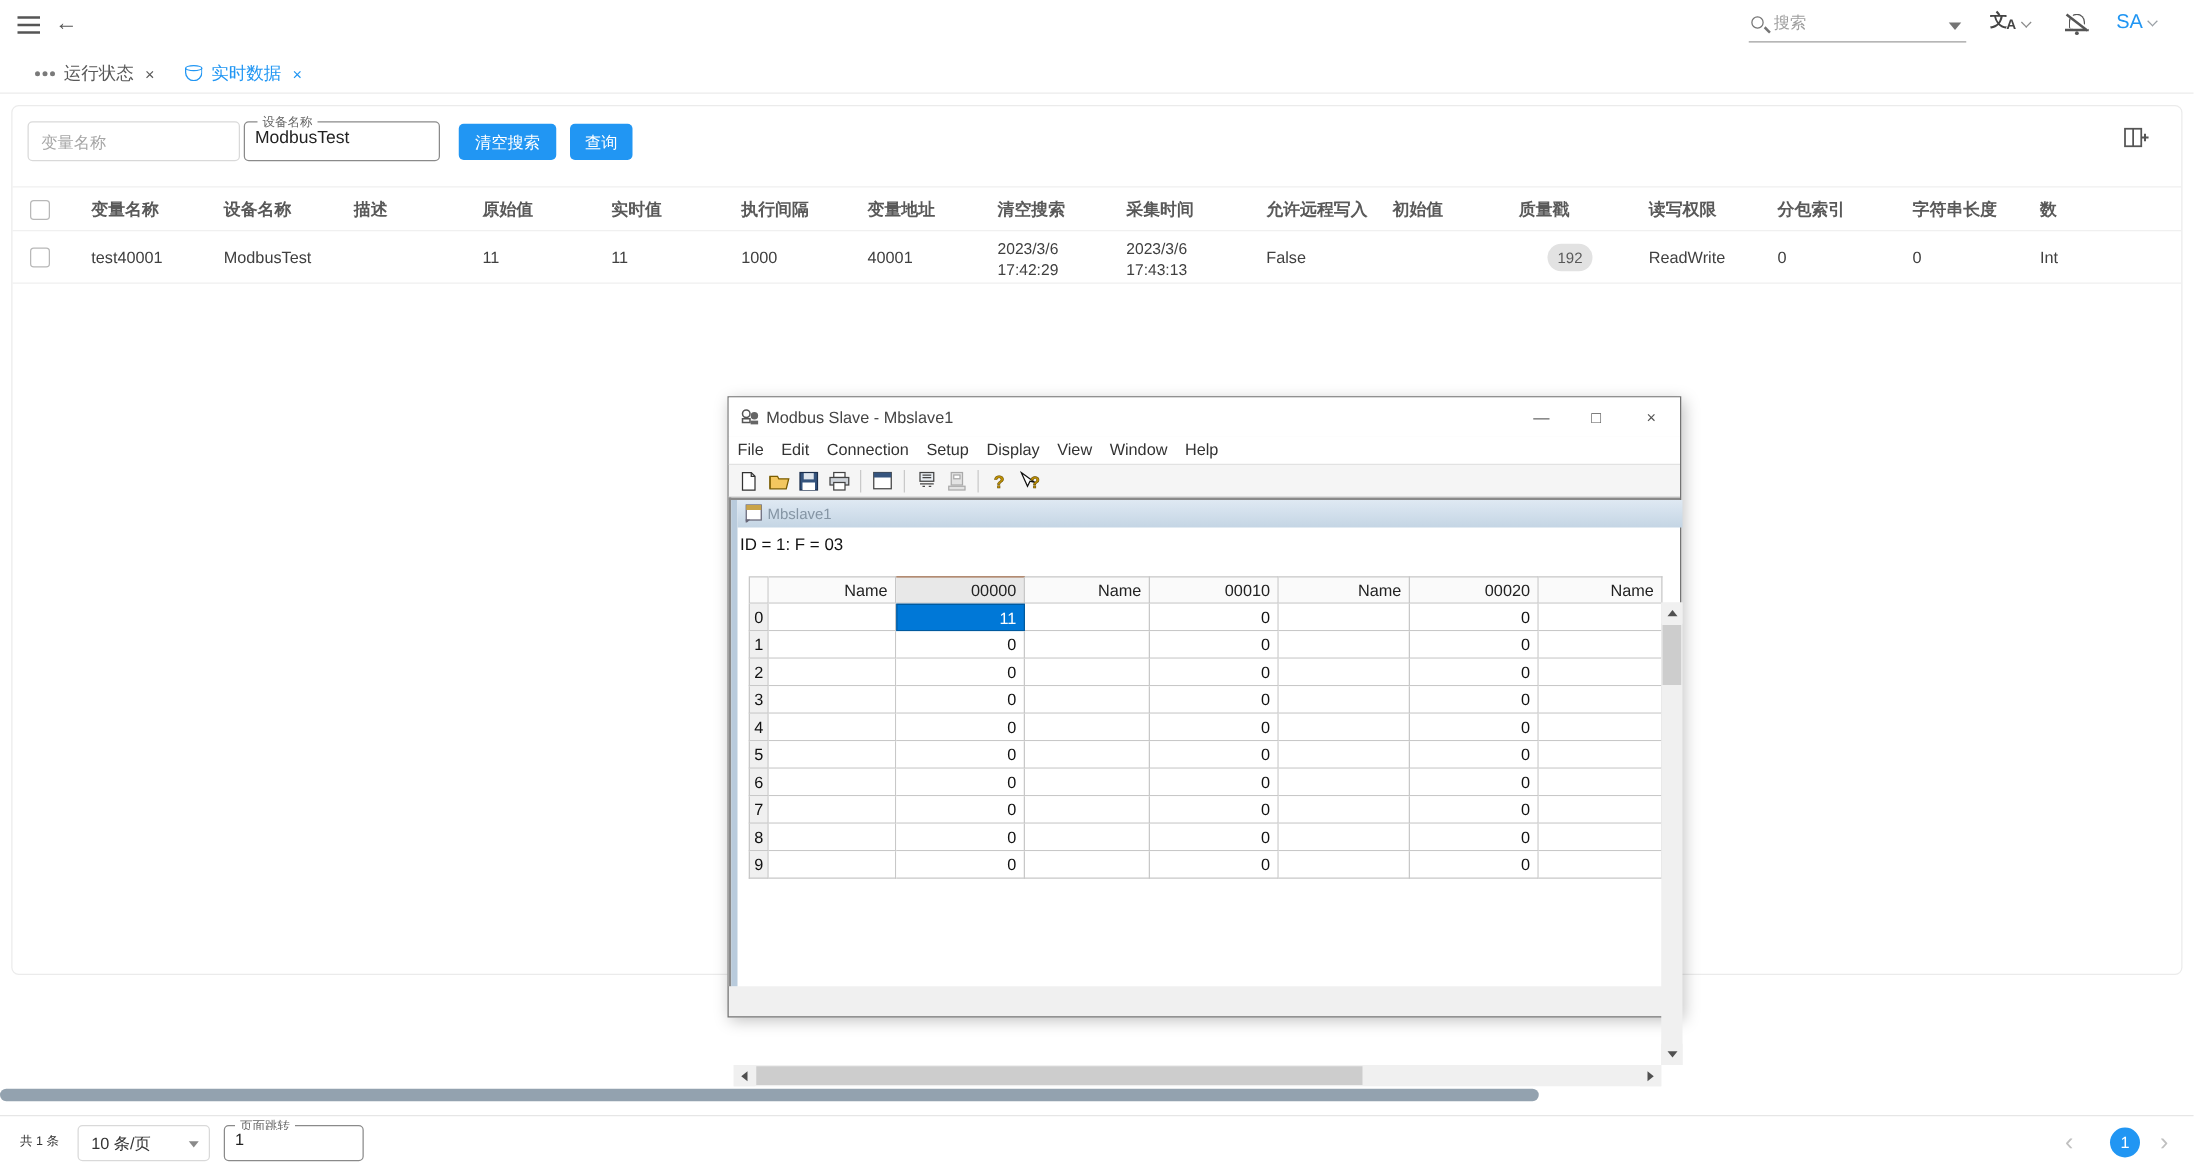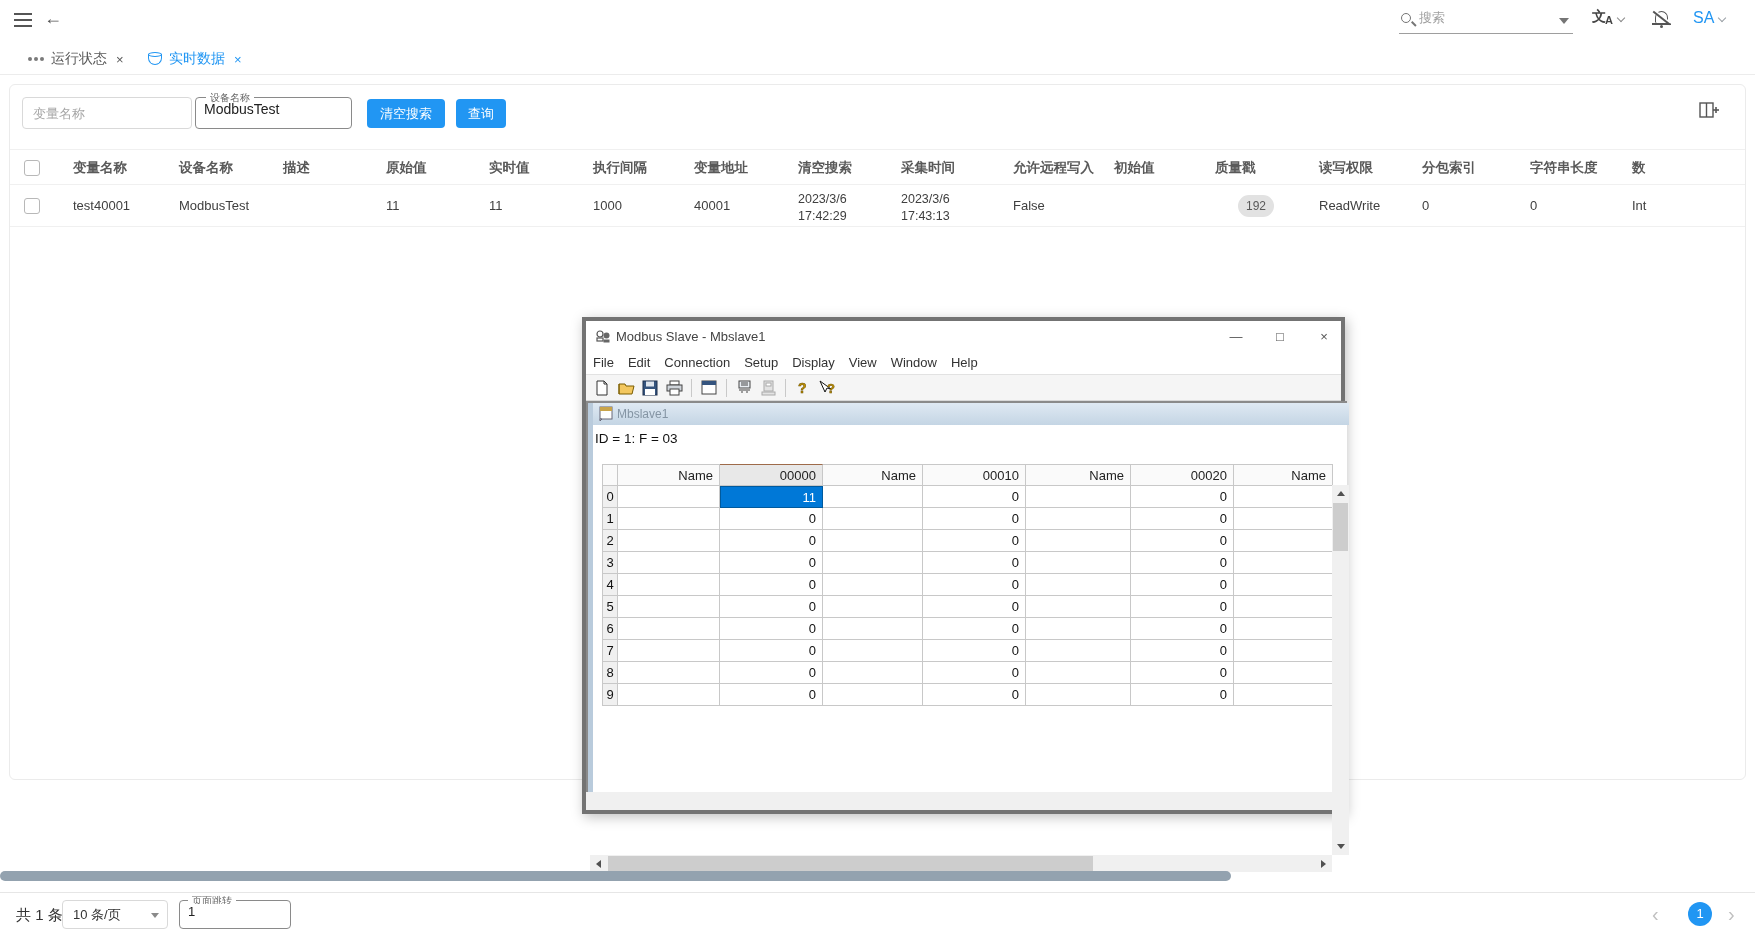--- a/index.html
+++ b/index.html
@@ -66,21 +66,21 @@
   .x-int{left:583px}.x-addr{left:684px}.x-chg{left:788px}.x-col{left:891px}.x-rw{left:1003px}
   .x-init{left:1104px}.x-q{left:1205px}.x-perm{left:1309px}.x-pkg{left:1412px}.x-len{left:1520px}.x-type{left:1622px}
   .badge { position:absolute; left:1228px; top:10px; width:36px; height:22px; border-radius:11px; background:#e2e2e2; color:#595959; font-size:12px; text-align:center; line-height:22px; }
   .sticky-op { position:absolute; right:0; top:64px; width:101px; height:78px; background:#fff; box-shadow:-7px 0 8px -7px rgba(0,0,0,.25); }
   .sticky-op .hc { left:12px; }
   .infoic { position:absolute; left:20px; top:47px; width:19px; height:19px; border-radius:50%; background:#2196f3; color:#fff; font-size:12px; font-weight:bold; text-align:center; line-height:19px; cursor:pointer; }
   .kebab { position:absolute; left:68px; top:45px; width:16px; height:22px; cursor:pointer; }
   .kebab i { display:block; width:4px; height:4px; border-radius:50%; background:#262626; margin:2px auto; }
 
   
-  .mwin { position:absolute; left:582px; top:317px; width:763px; height:497px; background:#f0f0f0; border:4px solid #737373; box-shadow:2px 3px 12px rgba(0,0,0,.25); }
+  .mwin { position:absolute; left:582px; top:317px; width:763px; height:497px; background:#f0f0f0; border:1px solid #737373; box-shadow:2px 3px 12px rgba(0,0,0,.25); }
   .mtitle { position:absolute; left:0; top:0; width:100%; height:31px; background:#fff; }
   .mtitle .txt { position:absolute; left:30px; top:8px; font-size:13px; color:#444; }
   .appic { position:absolute; left:9px; top:8px; width:16px; height:16px; }
   .wbtn { position:absolute; top:0; width:44px; height:31px; text-align:center; line-height:31px; font-size:13px; color:#555; cursor:pointer; }
   .wmin{left:628px} .wmax{left:672px} .wclose{left:716px}
   .mmenu { position:absolute; left:0; top:31px; width:100%; height:23px; background:#fff; border-bottom:1px solid #e2e2e2; font-size:13px; color:#333; }
   .mmenu span { display:inline-block; padding:3px 7px; cursor:pointer; }
   .mtools { position:absolute; left:0; top:54px; width:100%; height:26px; background:#f5f5f5; border-bottom:1px solid #d9d9d9; display:flex; align-items:center; padding-left:6px; gap:4px; }
   .tico { width:20px; height:18px; display:flex; align-items:center; justify-content:center; cursor:pointer; }
   .tsep { width:1px; height:18px; background:#c9c9c9; margin:0 3px; }
@@ -113,21 +113,21 @@
   .hsb { position:absolute; left:2px; top:452px; width:742px; height:17px; background:#f0f0f0; }
   .hthumb { position:absolute; left:18px; top:1px; width:485px; height:15px; background:#cdcdcd; }
   .mstatus { position:absolute; left:0; top:471px; width:761px; height:25px; background:#f0f0f0; border-top:1px solid #d5d5d5; font-size:12.5px; color:#222; }
   .mstatus .lt { position:absolute; left:8px; top:5px; }
   .mstatus .panel { position:absolute; left:540px; top:3px; width:205px; height:19px; border:1px solid; border-color:#9b9b9b #fff #fff #9b9b9b; padding:1px 6px; }
   .grip { position:absolute; right:1px; bottom:1px; width:14px; height:14px; background:repeating-linear-gradient(135deg, transparent 0 3px, #b0b0b0 3px 4.5px); }
 
   
   .pagescroll { position:absolute; left:0; top:871px; width:1231px; height:10px; border-radius:5px; background:#93a2af; }
   .footer { position:absolute; left:0; top:892px; width:1755px; height:43px; border-top:1px solid #e6e6e6; background:#fff; }
-  .total { position:absolute; left:16px; top:13px; font-size:15px; color:#333; }
+  .total { position:absolute; left:16px; top:13px; font-size:10px; color:#333; }
   .psize { position:absolute; left:62px; top:7px; width:106px; height:29px; border:1px solid #d9d9d9; border-radius:4px; font-size:13px; color:#333; line-height:27px; padding-left:10px; cursor:pointer; }
   .psize .ddtri { position:absolute; right:8px; top:12px; width:0;height:0;border-left:4px solid transparent;border-right:4px solid transparent;border-top:5px solid #8a8a8a; }
   .jump { position:absolute; left:179px; top:7px; width:112px; height:29px; border:1px solid #8a8a8a; border-radius:4px; }
   .jump .lab { position:absolute; left:8px; top:-7px; background:#fff; padding:0 4px; font-size:10px; color:#666; }
   .jump input { position:absolute; left:8px; top:3px; width:94px; border:none; outline:none; font-size:13px; color:#222; }
   .pgprev,.pgnext { position:absolute; top:10px; font-size:20px; color:#c0c0c0; cursor:pointer; }
   .pgprev { left:1652px; } .pgnext { left:1728px; }
   .pgcur { position:absolute; left:1688px; top:9px; width:24px; height:24px; border-radius:50%; background:#2196f3; color:#fff; font-size:13px; text-align:center; line-height:24px; cursor:pointer; }
 </style>
 </head>

